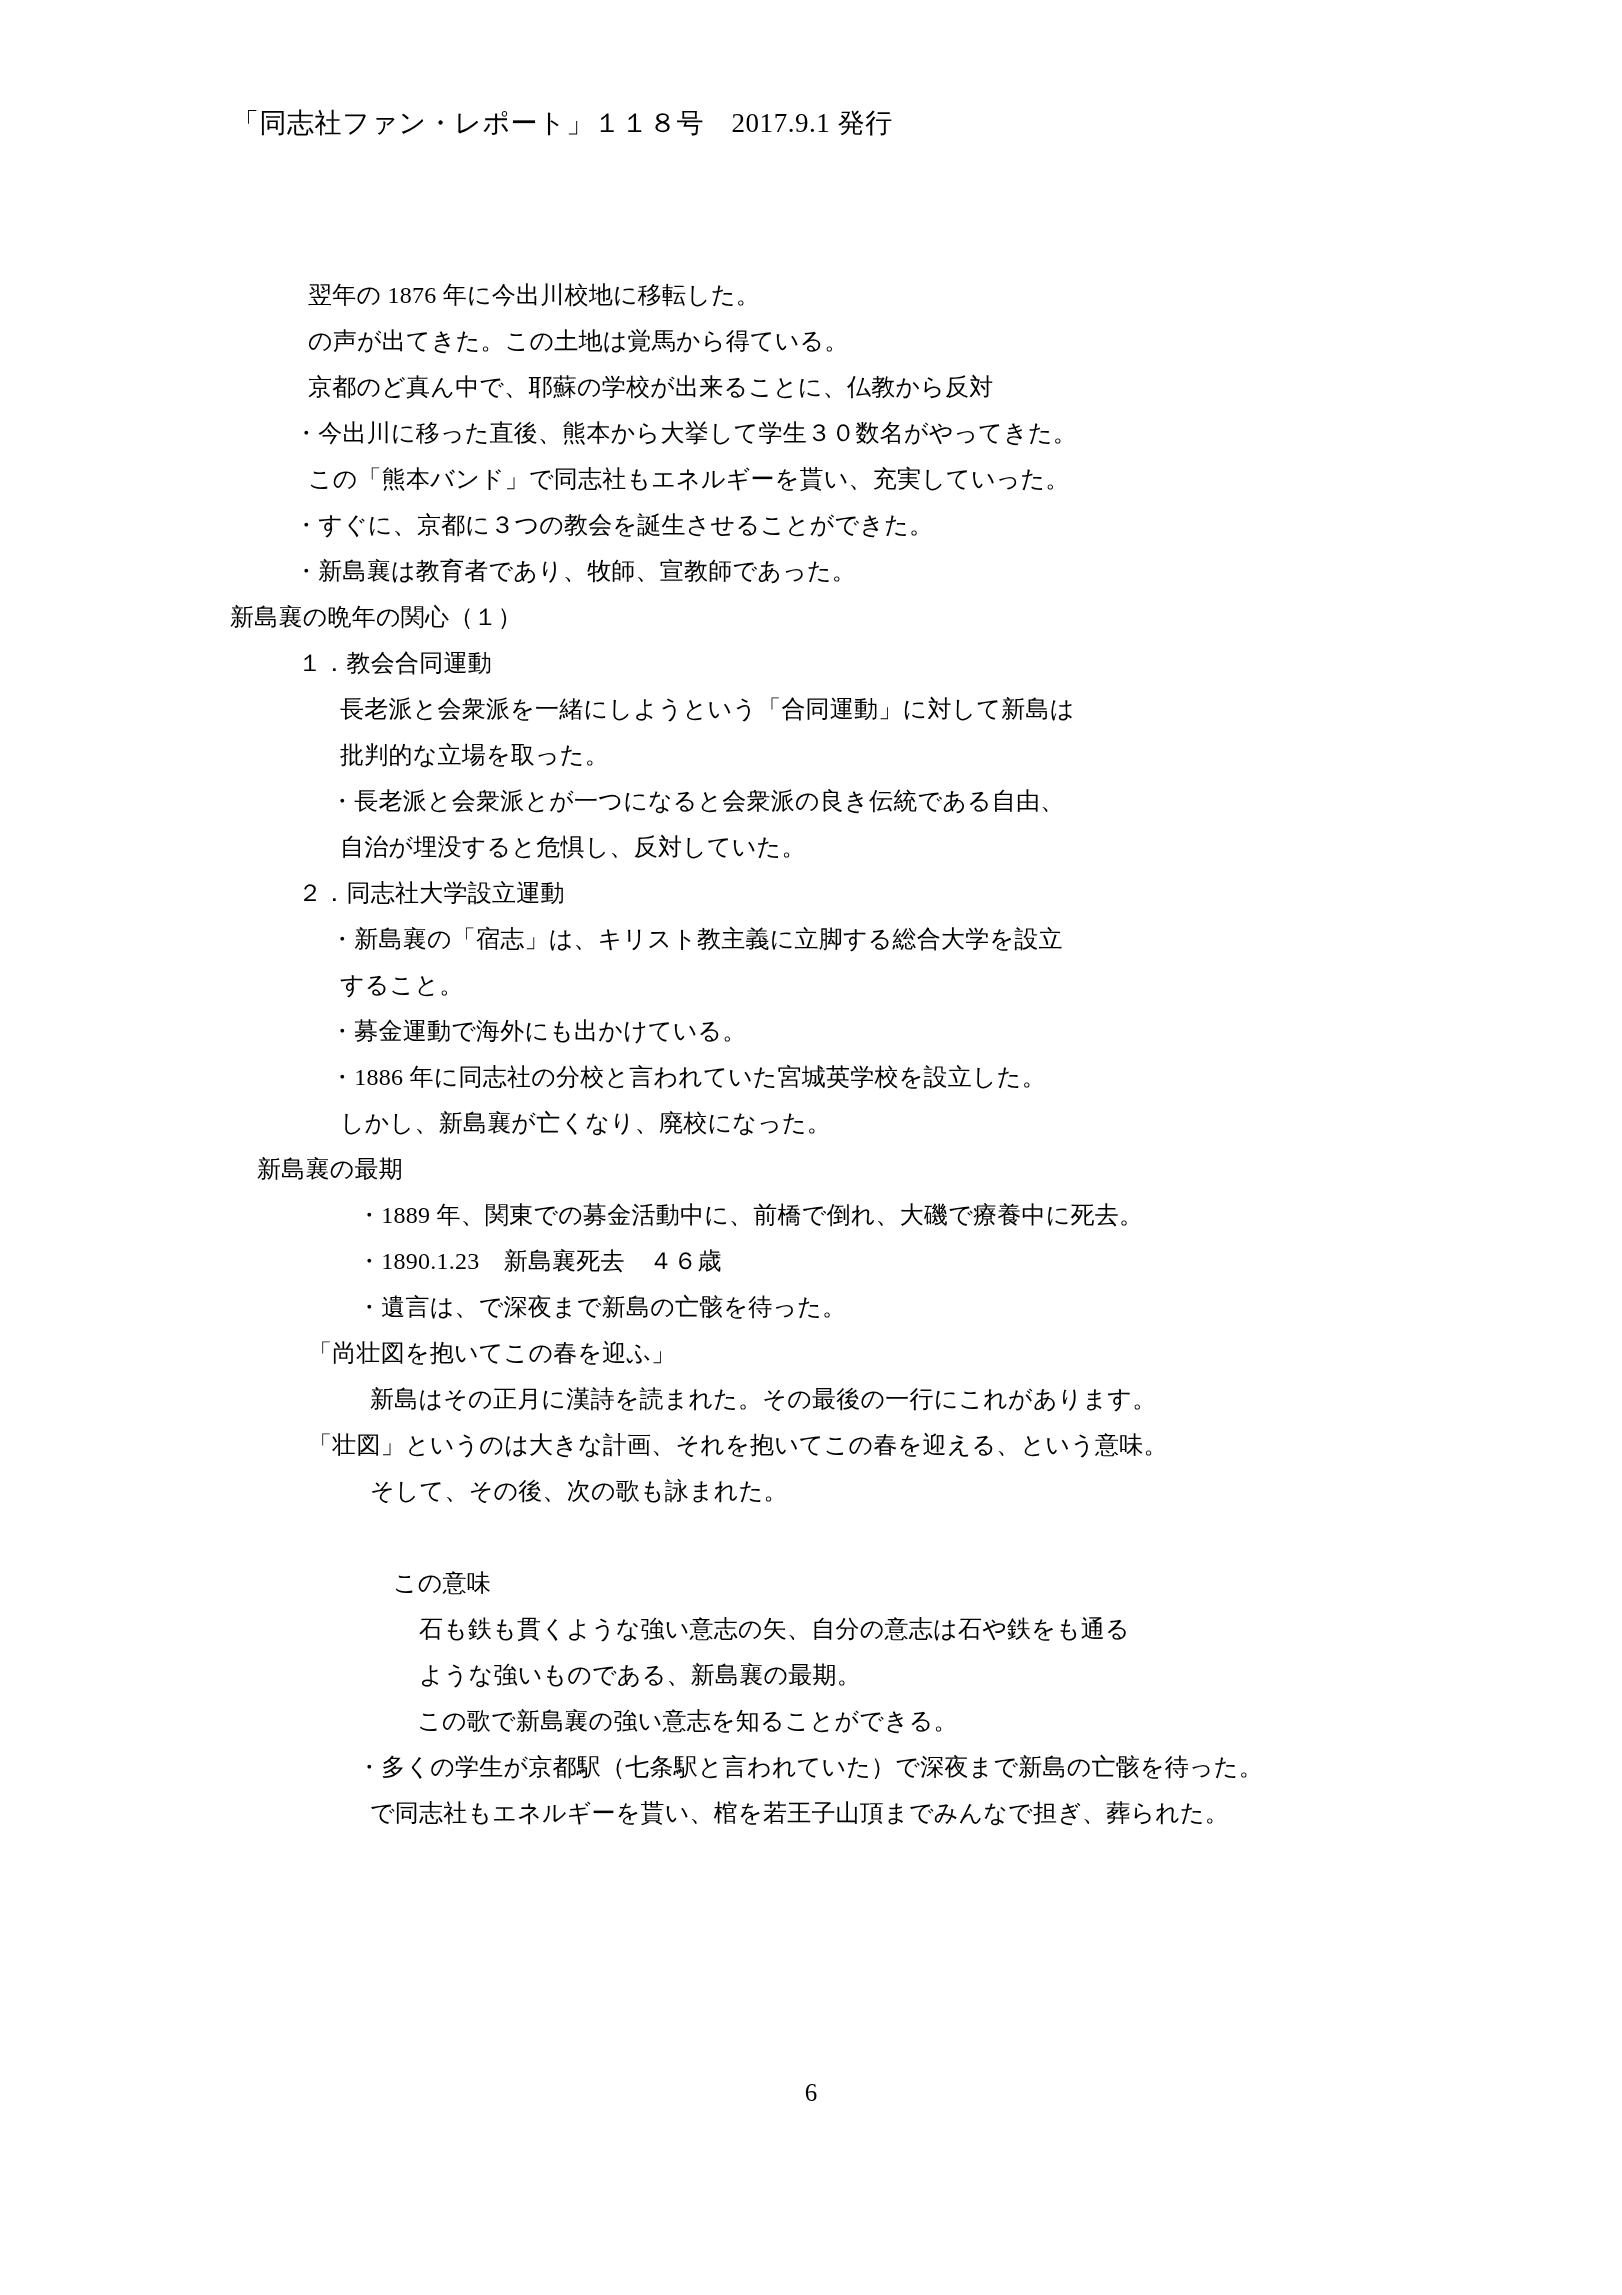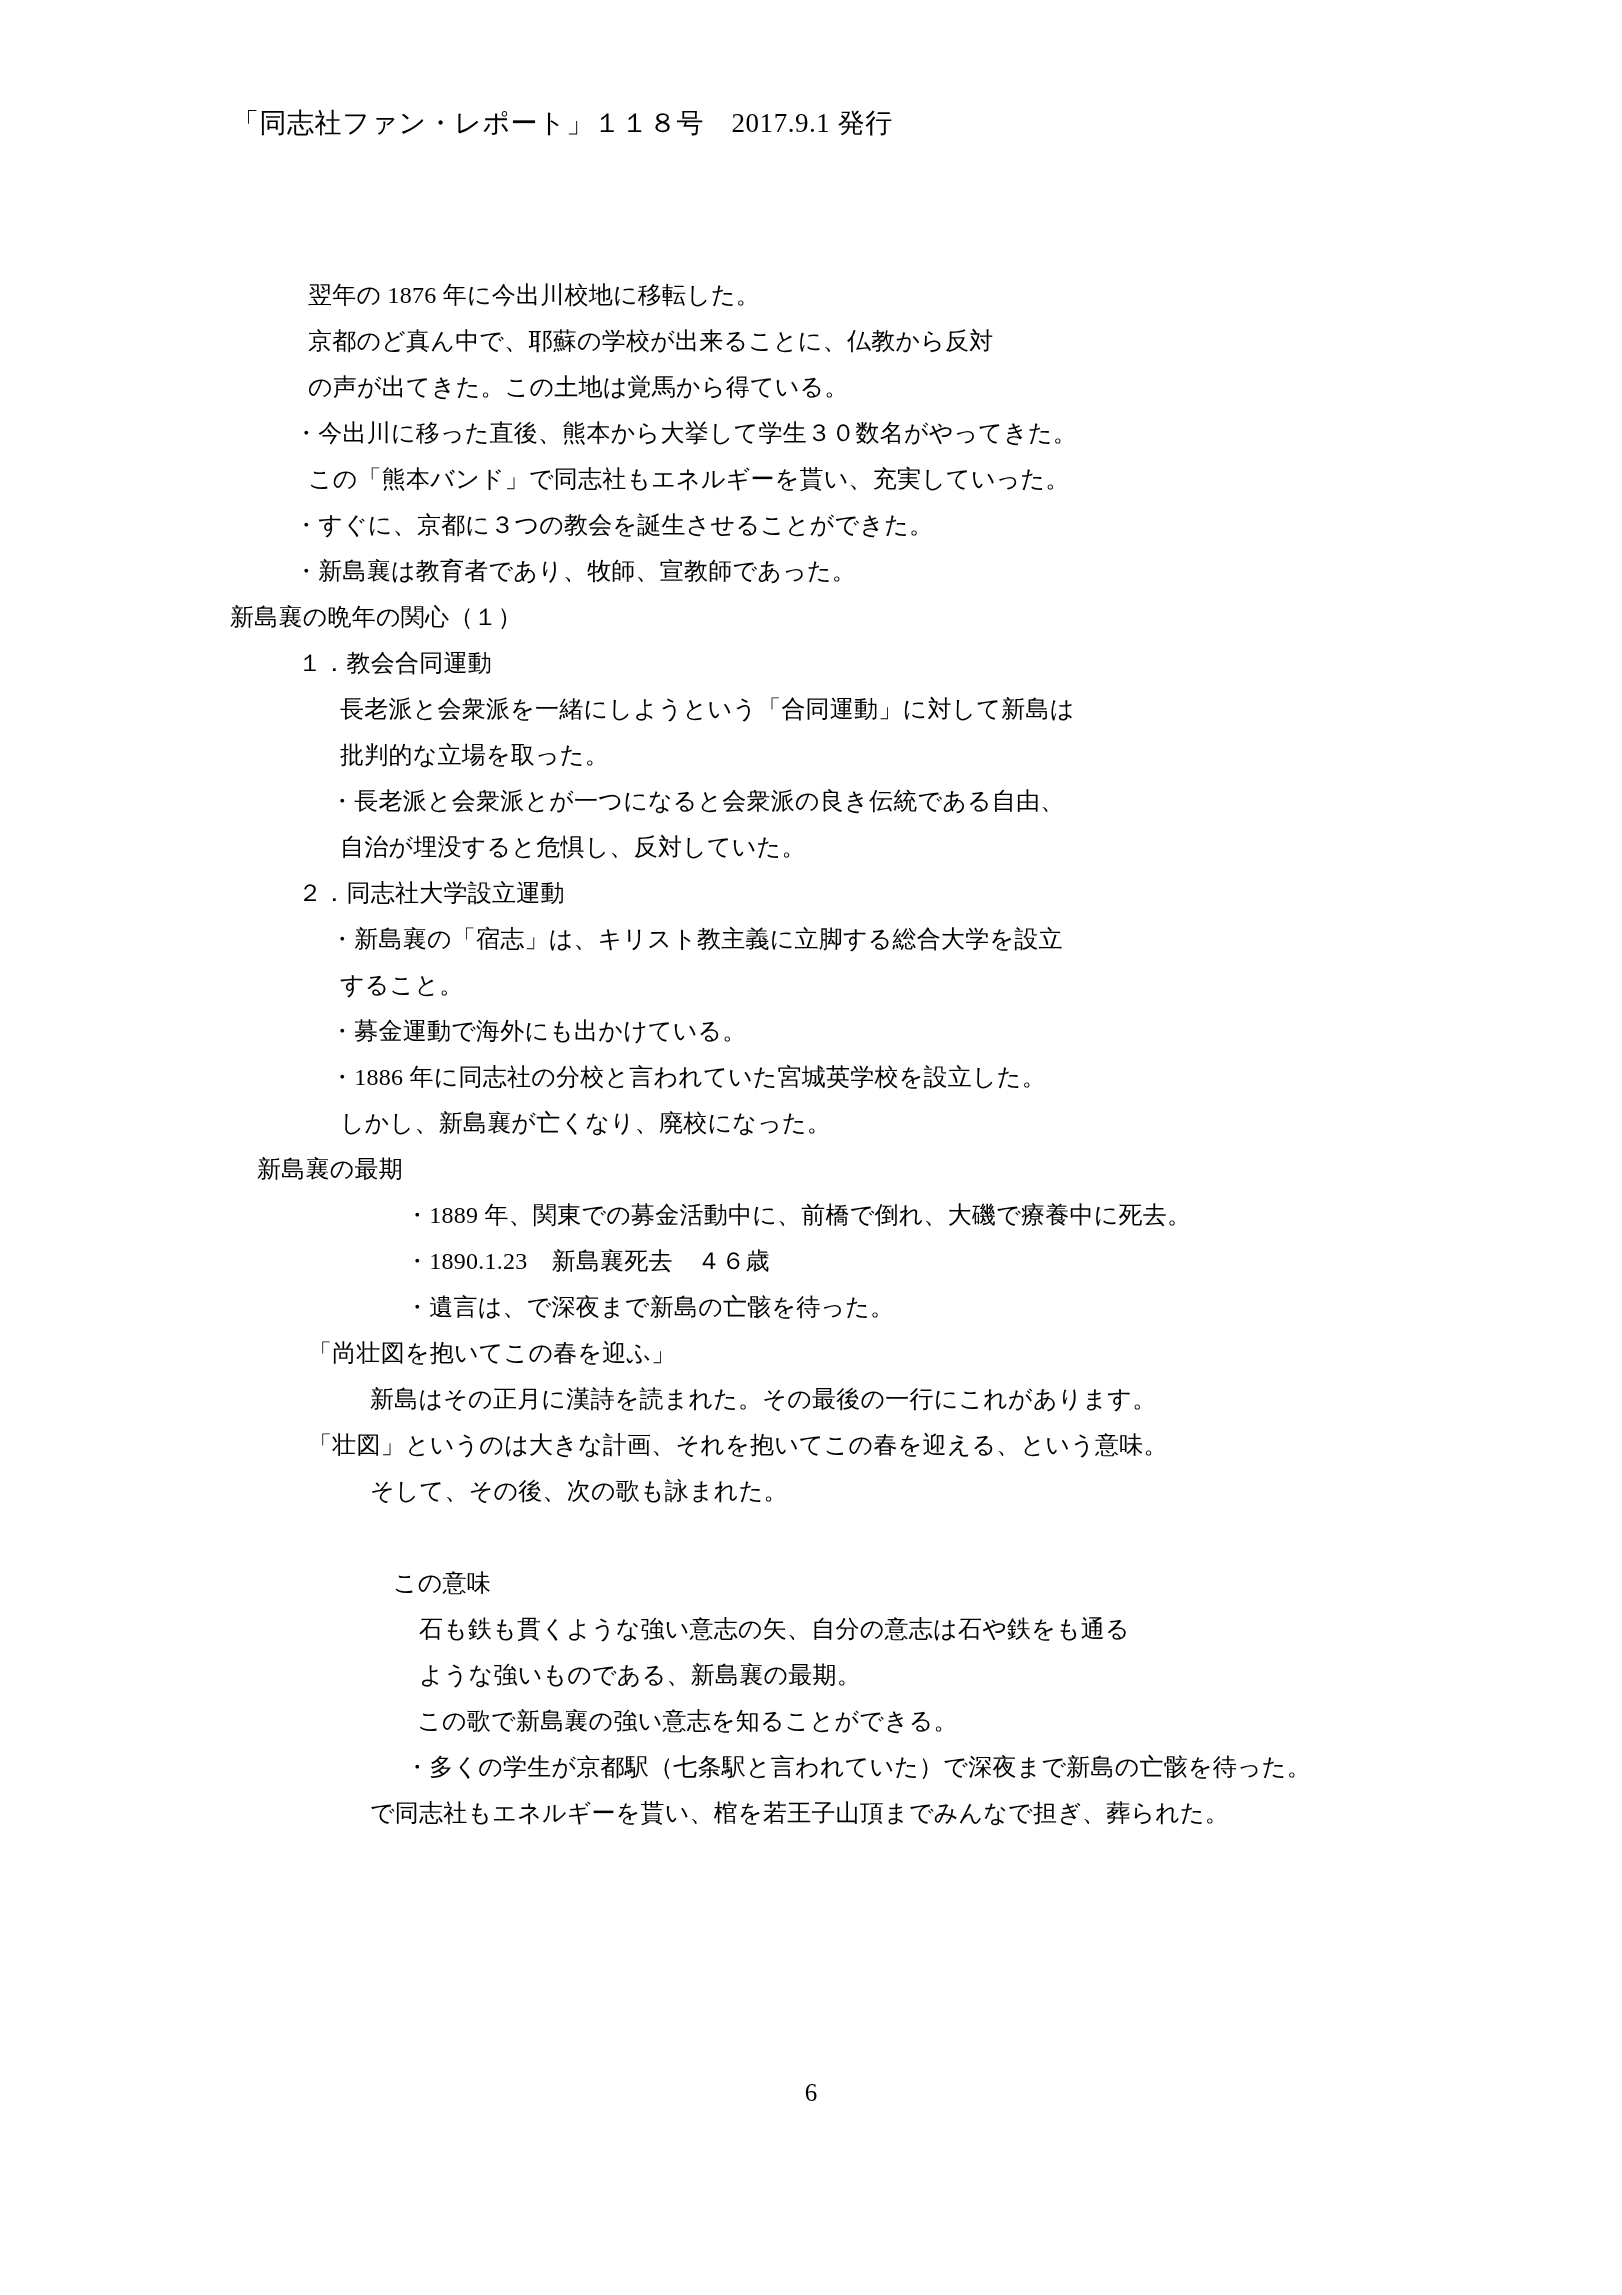--- a/index.html
+++ b/index.html
@@ -49,21 +49,21 @@
   }
 
   
   .i0  { padding-left: 230px; }
   .i1  { padding-left: 257px; }
   .i2  { padding-left: 298px; }
   .i2b { padding-left: 294px; }
   .i3  { padding-left: 308px; }
   .i4  { padding-left: 330px; }
   .i5  { padding-left: 340px; }
-  .i6  { padding-left: 357px; margin-left: 48px; }
+  .i6  { padding-left: 357px; }
   .i7  { padding-left: 370px; }
   .i8  { padding-left: 393px; }
   .i9  { padding-left: 419px; }
 
   
   .page-number {
     position: absolute;
     top: 2080px;
     left: 0;
     width: 1622px;
@@ -74,22 +74,22 @@
 </style>
 </head>
 <body>
 
 <div class="page">
 
   <div class="header">「同志社ファン・レポート」１１８号　2017.9.1 発行</div>
 
   <div class="body-block">
       <div class="line i3">翌年の 1876 年に今出川校地に移転した。</div>
+      <div class="line i3">の声が出てきた。この土地は覚馬から得ている。</div>
       <div class="line i3">京都のど真ん中で、耶蘇の学校が出来ることに、仏教から反対</div>
-      <div class="line i3">の声が出てきた。この土地は覚馬から得ている。</div>
       <div class="line i2b">・今出川に移った直後、熊本から大挙して学生３０数名がやってきた。</div>
       <div class="line i3">この「熊本バンド」で同志社もエネルギーを貰い、充実していった。</div>
       <div class="line i2b">・すぐに、京都に３つの教会を誕生させることができた。</div>
       <div class="line i2b">・新島襄は教育者であり、牧師、宣教師であった。</div>
       <div class="line i0">新島襄の晩年の関心（１）</div>
       <div class="line i2">１．教会合同運動</div>
       <div class="line i5">長老派と会衆派を一緒にしようという「合同運動」に対して新島は</div>
       <div class="line i5">批判的な立場を取った。</div>
       <div class="line i4">・長老派と会衆派とが一つになると会衆派の良き伝統である自由、</div>
       <div class="line i5">自治が埋没すると危惧し、反対していた。</div>

